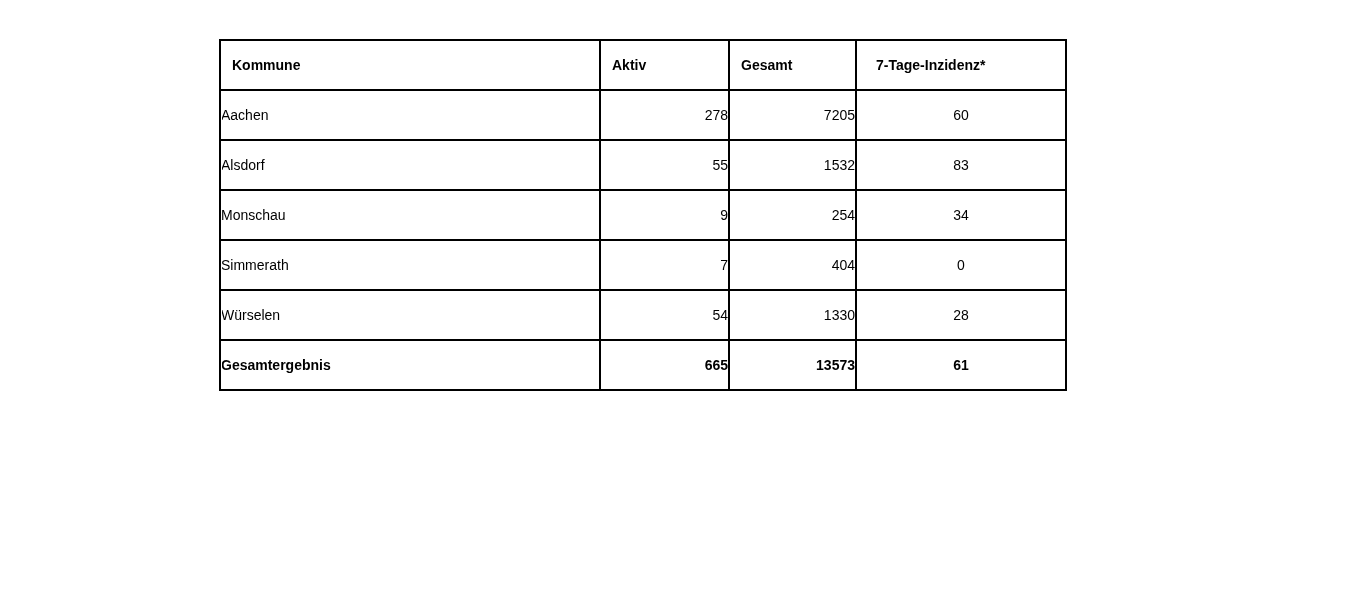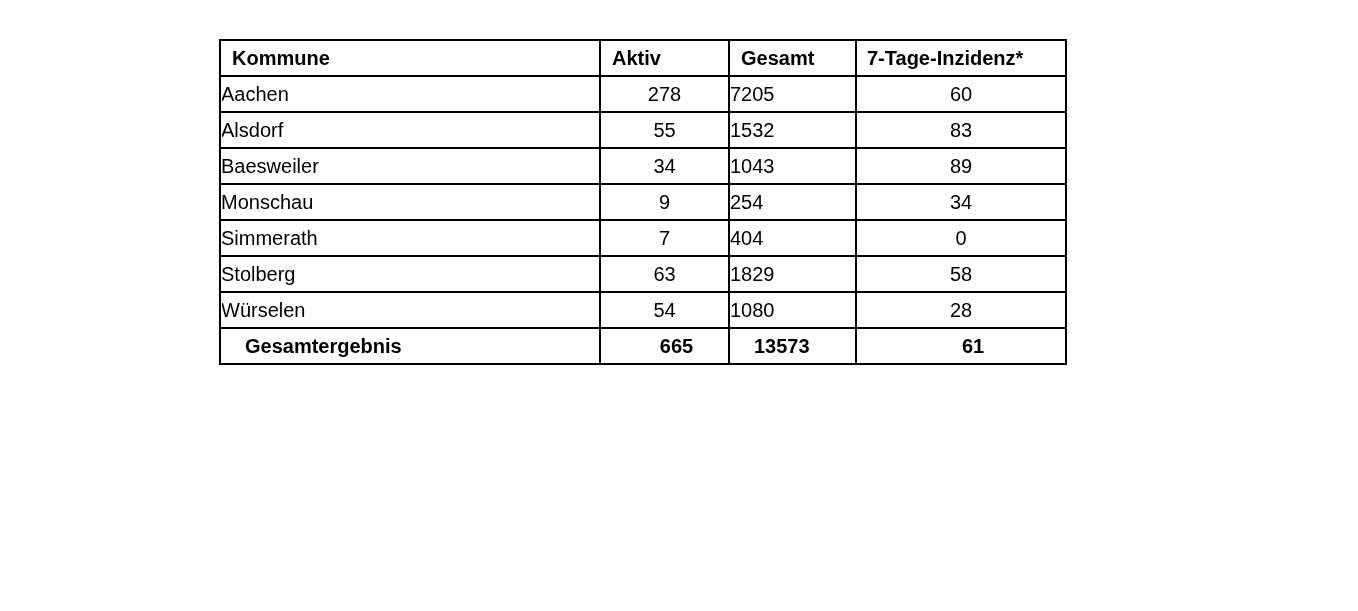--- a/index.html
+++ b/index.html
@@ -25,41 +25,41 @@
     top: 39px;
   }
   table.data-table {
     border-collapse: collapse;
     table-layout: fixed;
     width: 846px;
   }
   table.data-table th,
   table.data-table td {
     border: 2px solid #000000;
-    font-size: 20px;
+    font-size: 14px;
     line-height: 1;
-    height: 36px;
+    height: 50px;
     padding: 0;
     vertical-align: middle;
     white-space: nowrap;
     overflow: hidden;
   }
   table.data-table th {
     font-weight: bold;
     text-align: left;
     padding-left: 11px;
   }
   table.data-table th.col3 {
-    padding-left: 10px;
+    padding-left: 19px;
   }
   td.col0 { text-align: left;  padding-left: 11px; border-radius: 11px; }
-  td.col1 { text-align: center;  padding-left: 13px; }
-  td.col2 { text-align: left;  padding-left: 13px; }
+  td.col1 { text-align: right;  padding-left: 13px; }
+  td.col2 { text-align: right;  padding-left: 13px; }
   td.col3 { text-align: center; padding-right: 5px; }
-  tr.total-row td { font-weight: bold; padding-left: 24px; }
+  tr.total-row td { font-weight: bold; }
 </style>
 </head>
 <body>
 
 <div class="canvas">
   <div class="table-wrap">
     <table class="data-table">
       <colgroup>
         <col style="width:380px">
         <col style="width:129px">
@@ -81,47 +81,35 @@
             <td class="col2">7205</td>
             <td class="col3">60</td>
           </tr>
           <tr>
             <td class="col0">Alsdorf</td>
             <td class="col1">55</td>
             <td class="col2">1532</td>
             <td class="col3">83</td>
           </tr>
           <tr>
-            <td class="col0">Baesweiler</td>
-            <td class="col1">34</td>
-            <td class="col2">1043</td>
-            <td class="col3">89</td>
-          </tr>
-          <tr>
             <td class="col0">Monschau</td>
             <td class="col1">9</td>
             <td class="col2">254</td>
             <td class="col3">34</td>
           </tr>
           <tr>
             <td class="col0">Simmerath</td>
             <td class="col1">7</td>
             <td class="col2">404</td>
             <td class="col3">0</td>
           </tr>
           <tr>
-            <td class="col0">Stolberg</td>
-            <td class="col1">63</td>
-            <td class="col2">1829</td>
-            <td class="col3">58</td>
-          </tr>
-          <tr>
             <td class="col0">Würselen</td>
             <td class="col1">54</td>
-            <td class="col2">1080</td>
+            <td class="col2">1330</td>
             <td class="col3">28</td>
           </tr>
           <tr class="total-row">
             <td class="col0">Gesamtergebnis</td>
             <td class="col1">665</td>
             <td class="col2">13573</td>
             <td class="col3">61</td>
           </tr>
         </tbody>
     </table>

